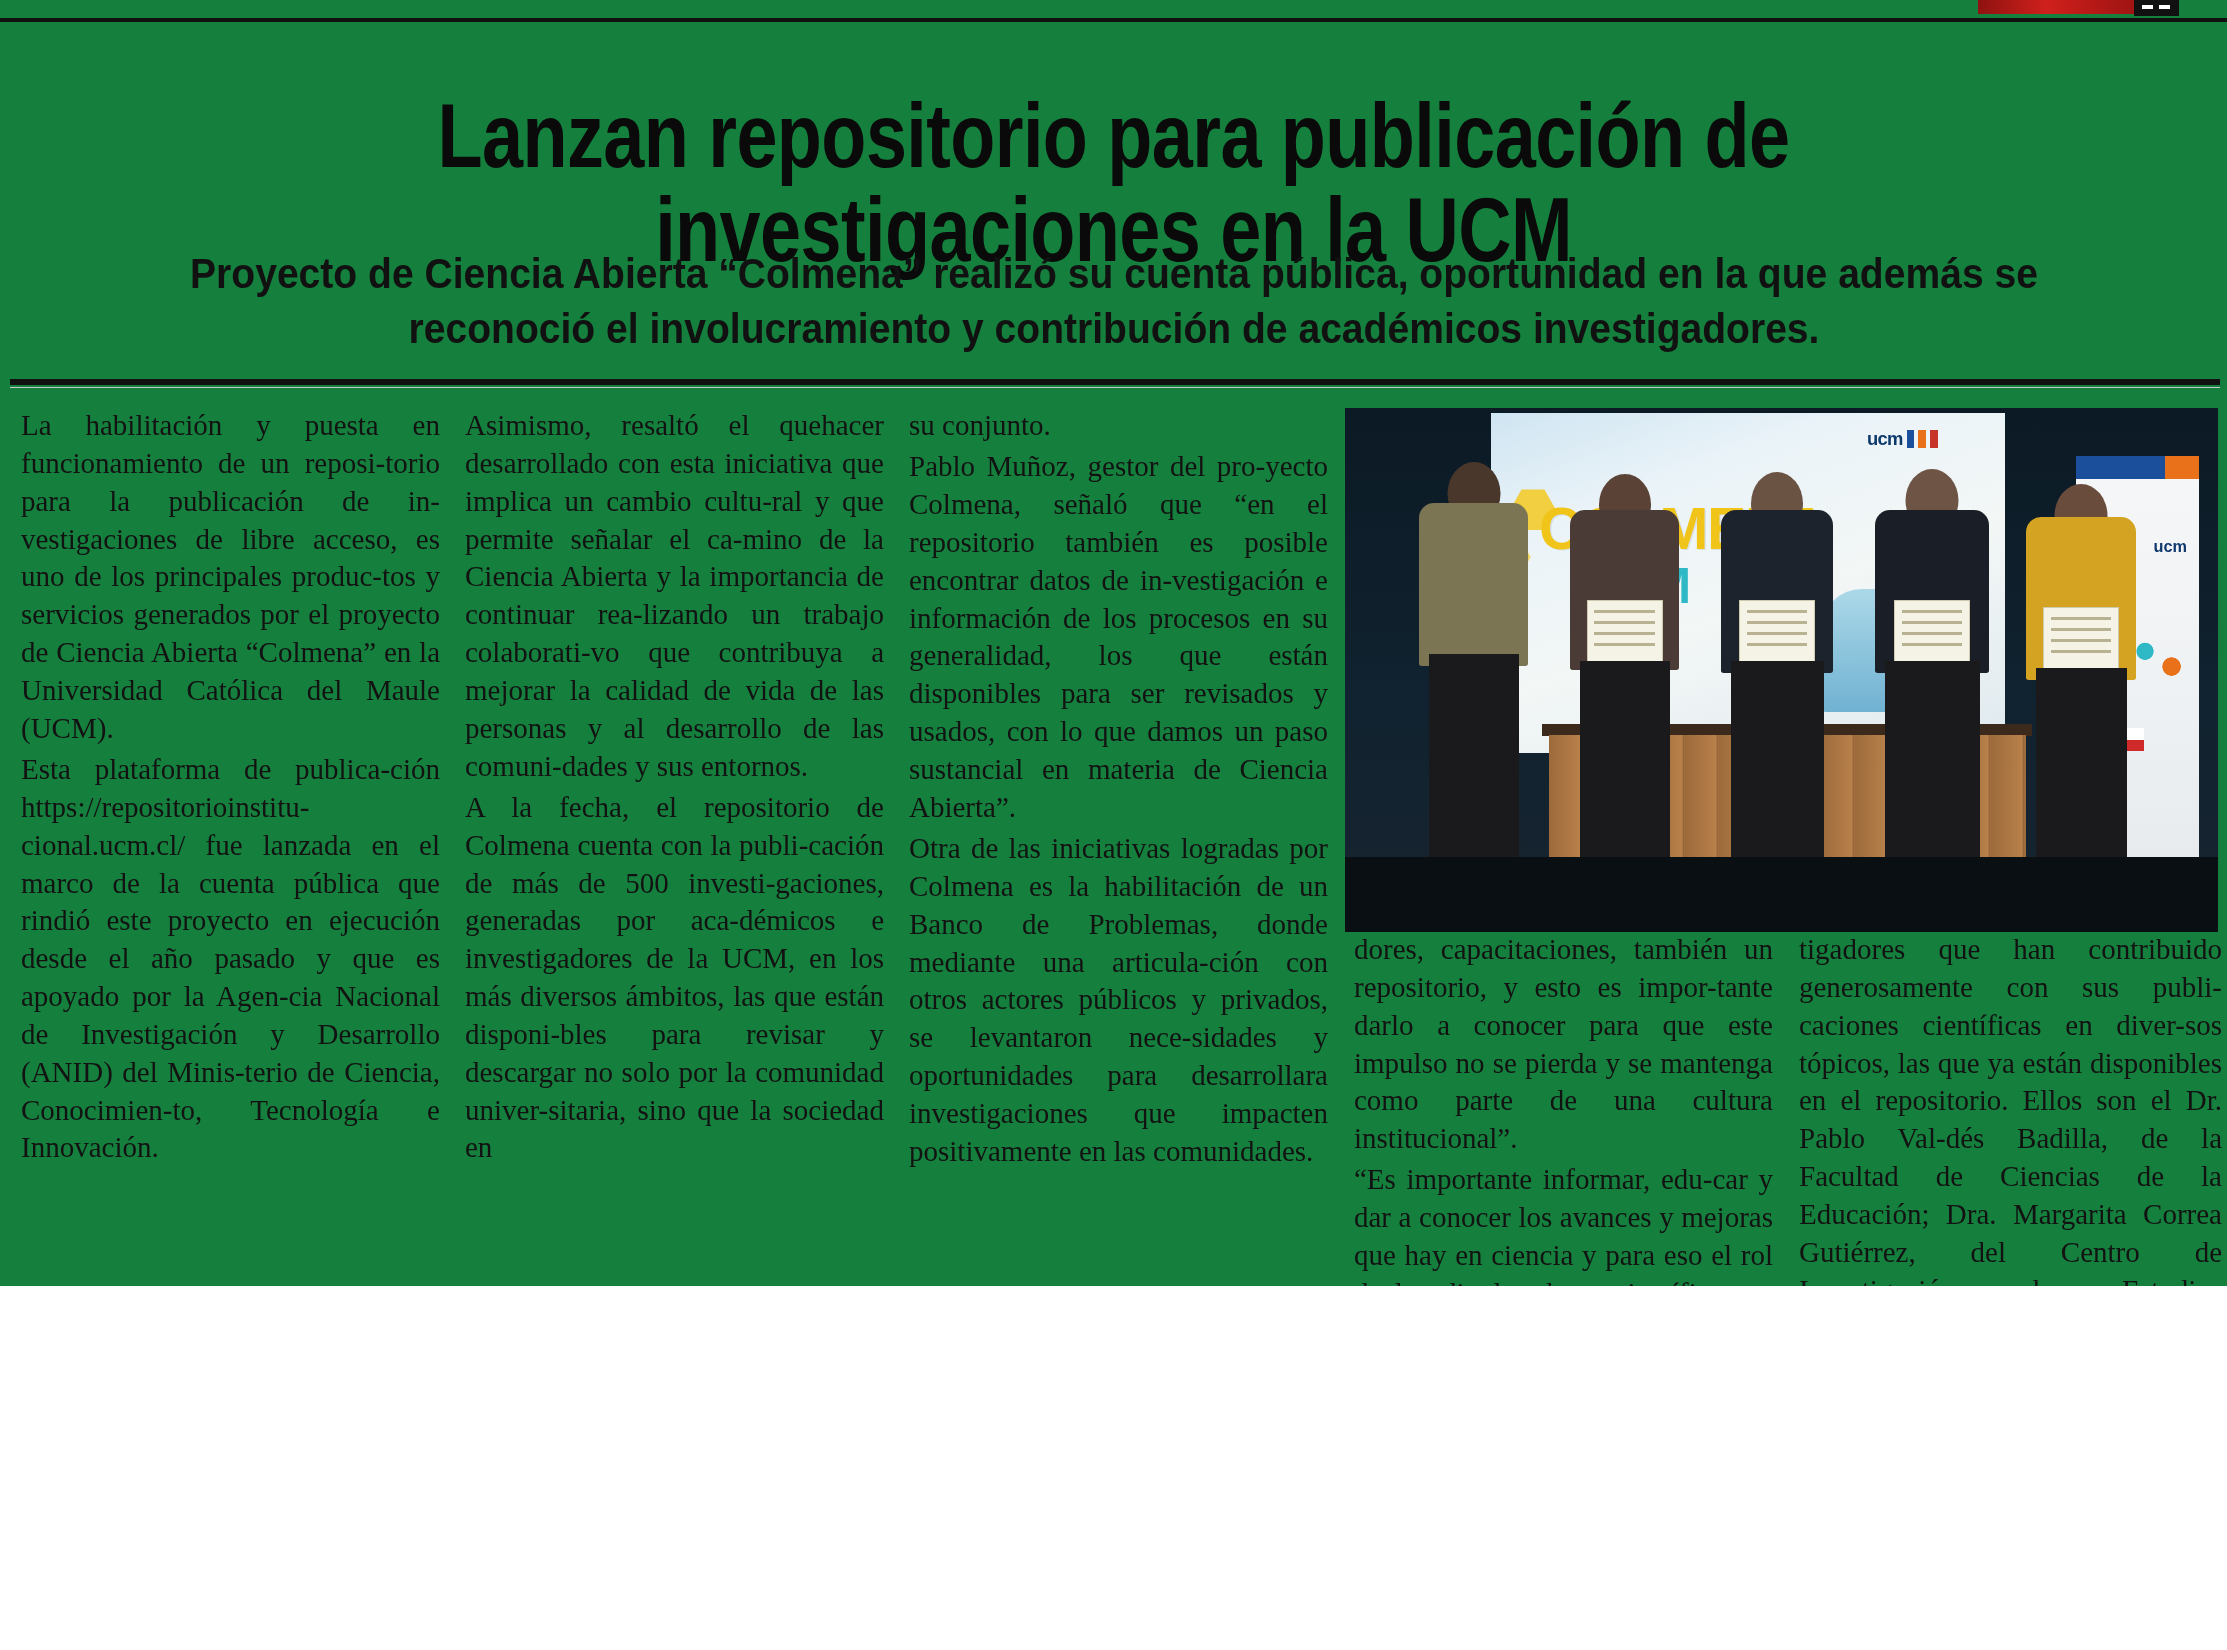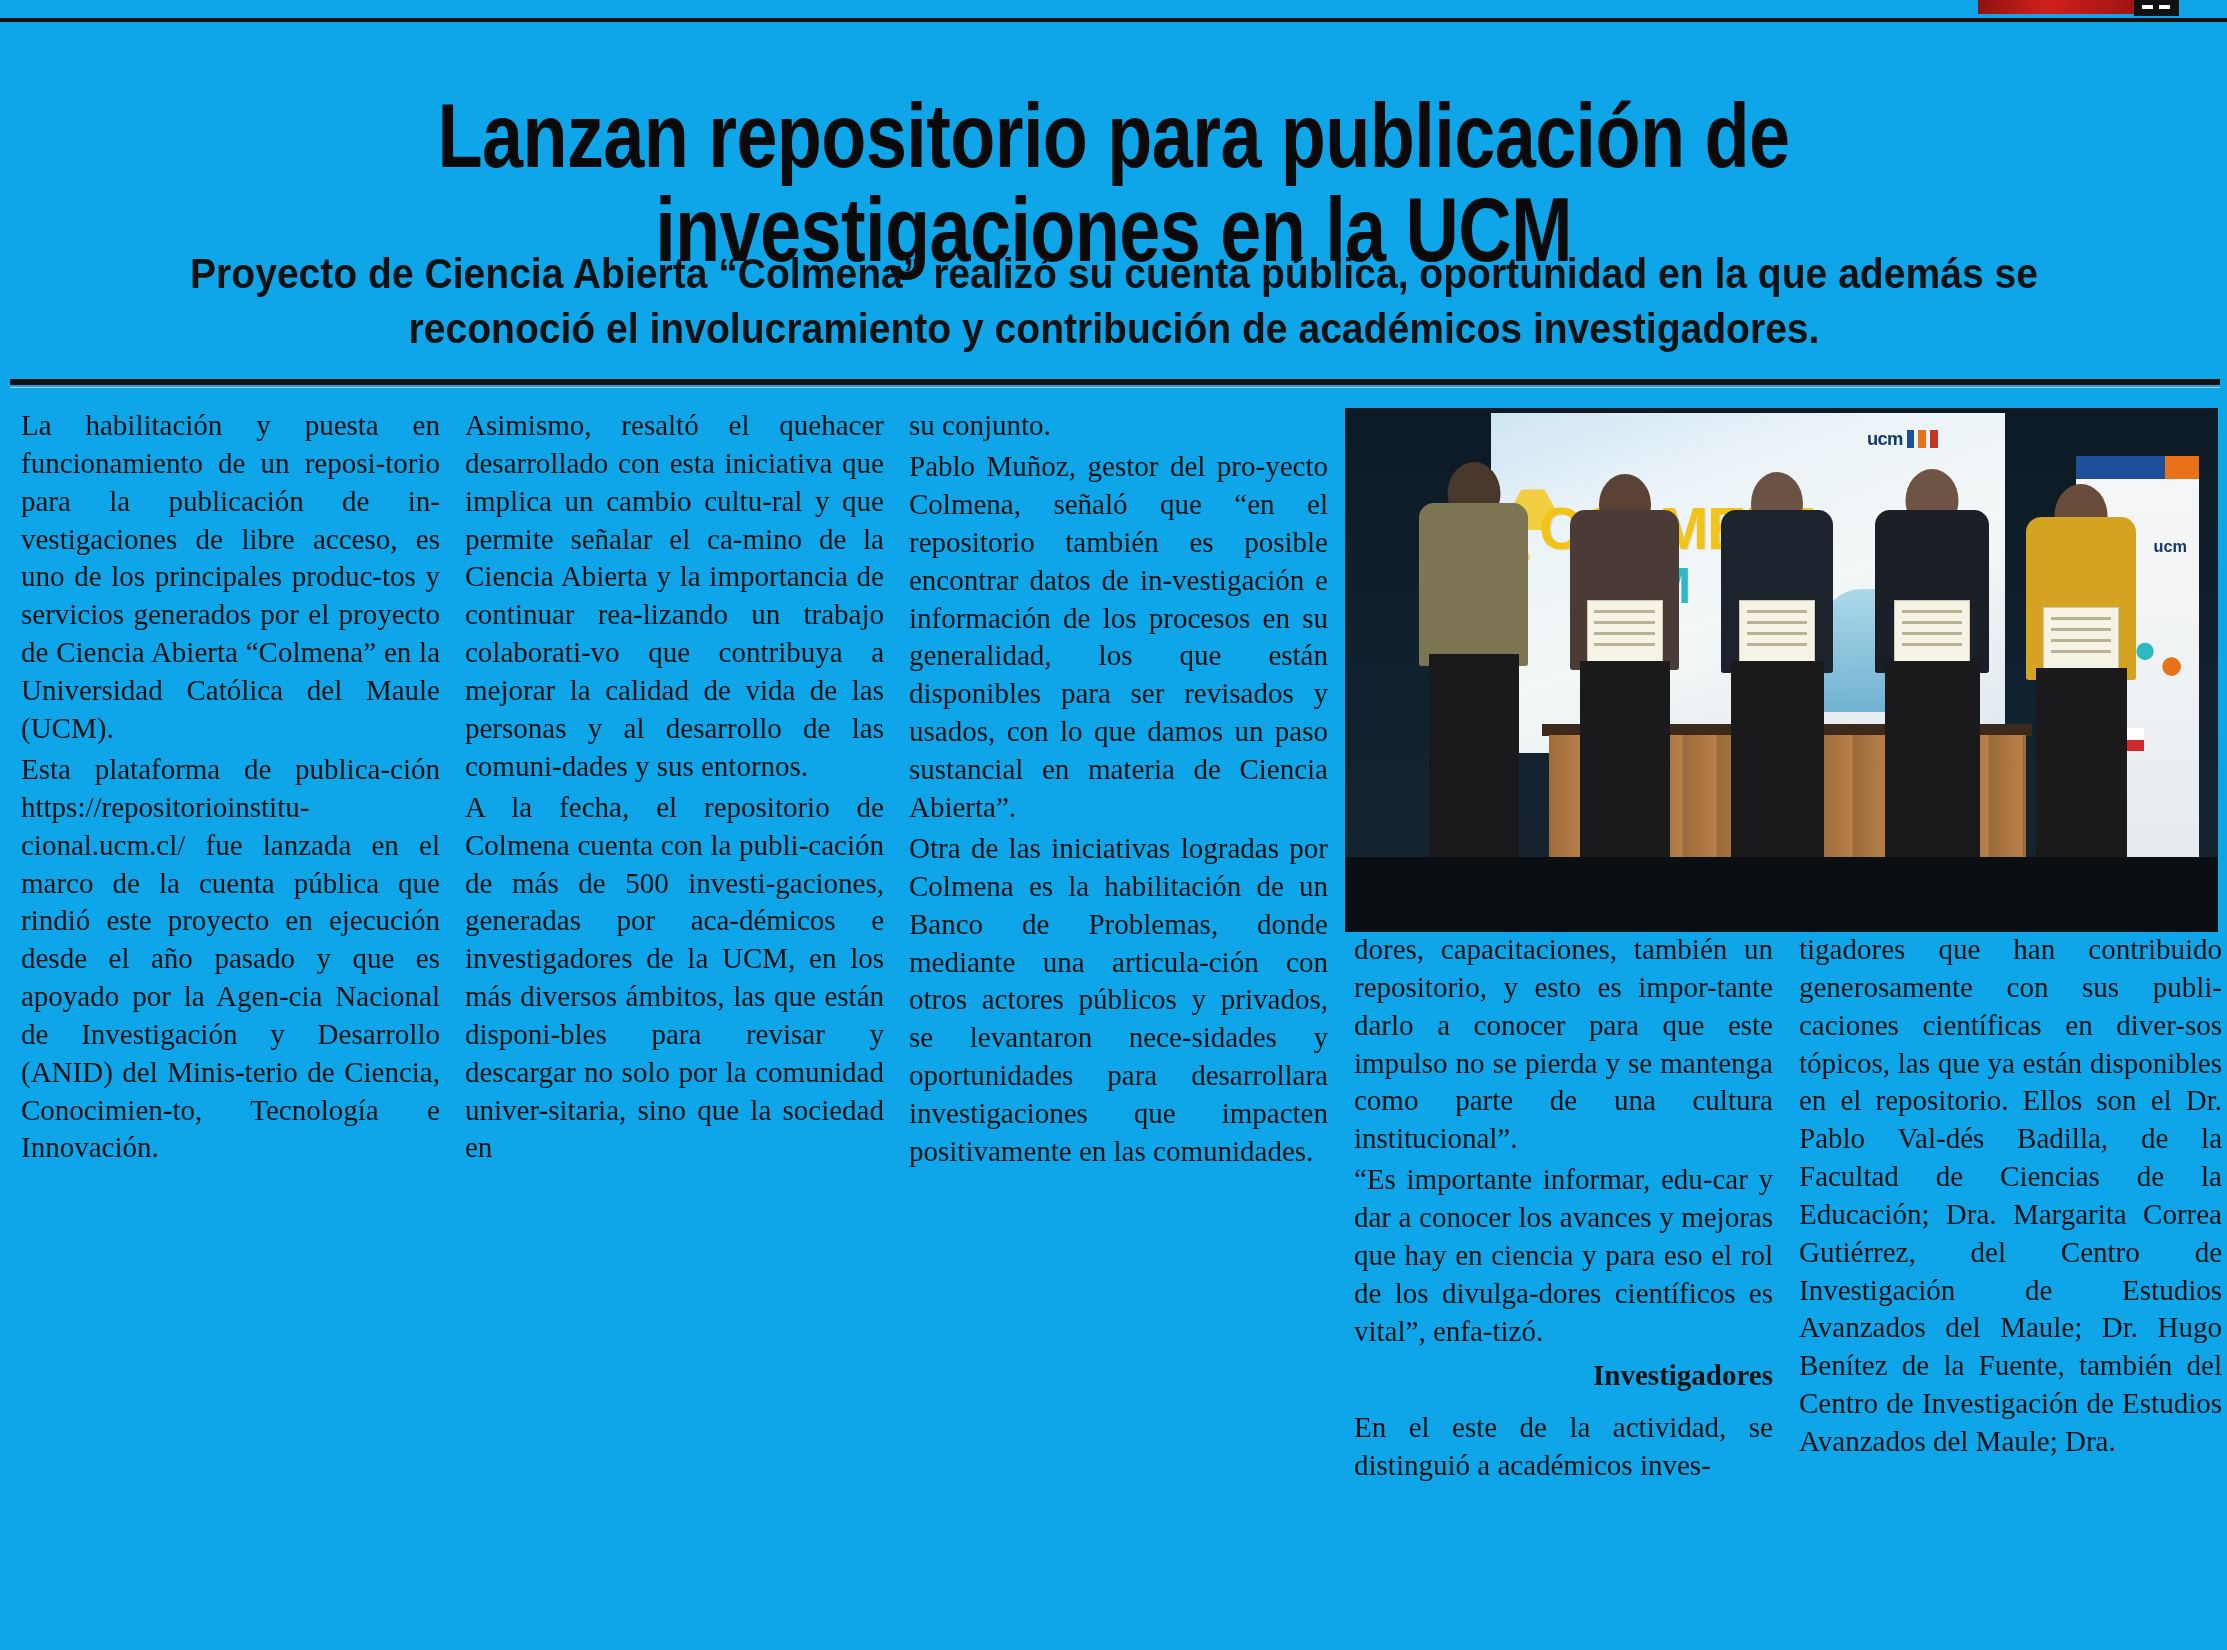--- a/index.html
+++ b/index.html
@@ -8,22 +8,22 @@
     padding: 0;
     background: #ffffff;
   }
   body {
     font-family: "Liberation Serif", "DejaVu Serif", serif;
     color: #111111;
   }
   .page {
     position: relative;
     width: 2227px;
-    height: 1650px;
-    background: #0ea5e9;
+    height: 1286px;
+    background: #15803d;
     overflow: hidden;
     box-sizing: border-box;
   }
 
   
   .masthead-strip {
     position: absolute;
     top: 0; left: 0;
     width: 2227px;
     height: 23px;

